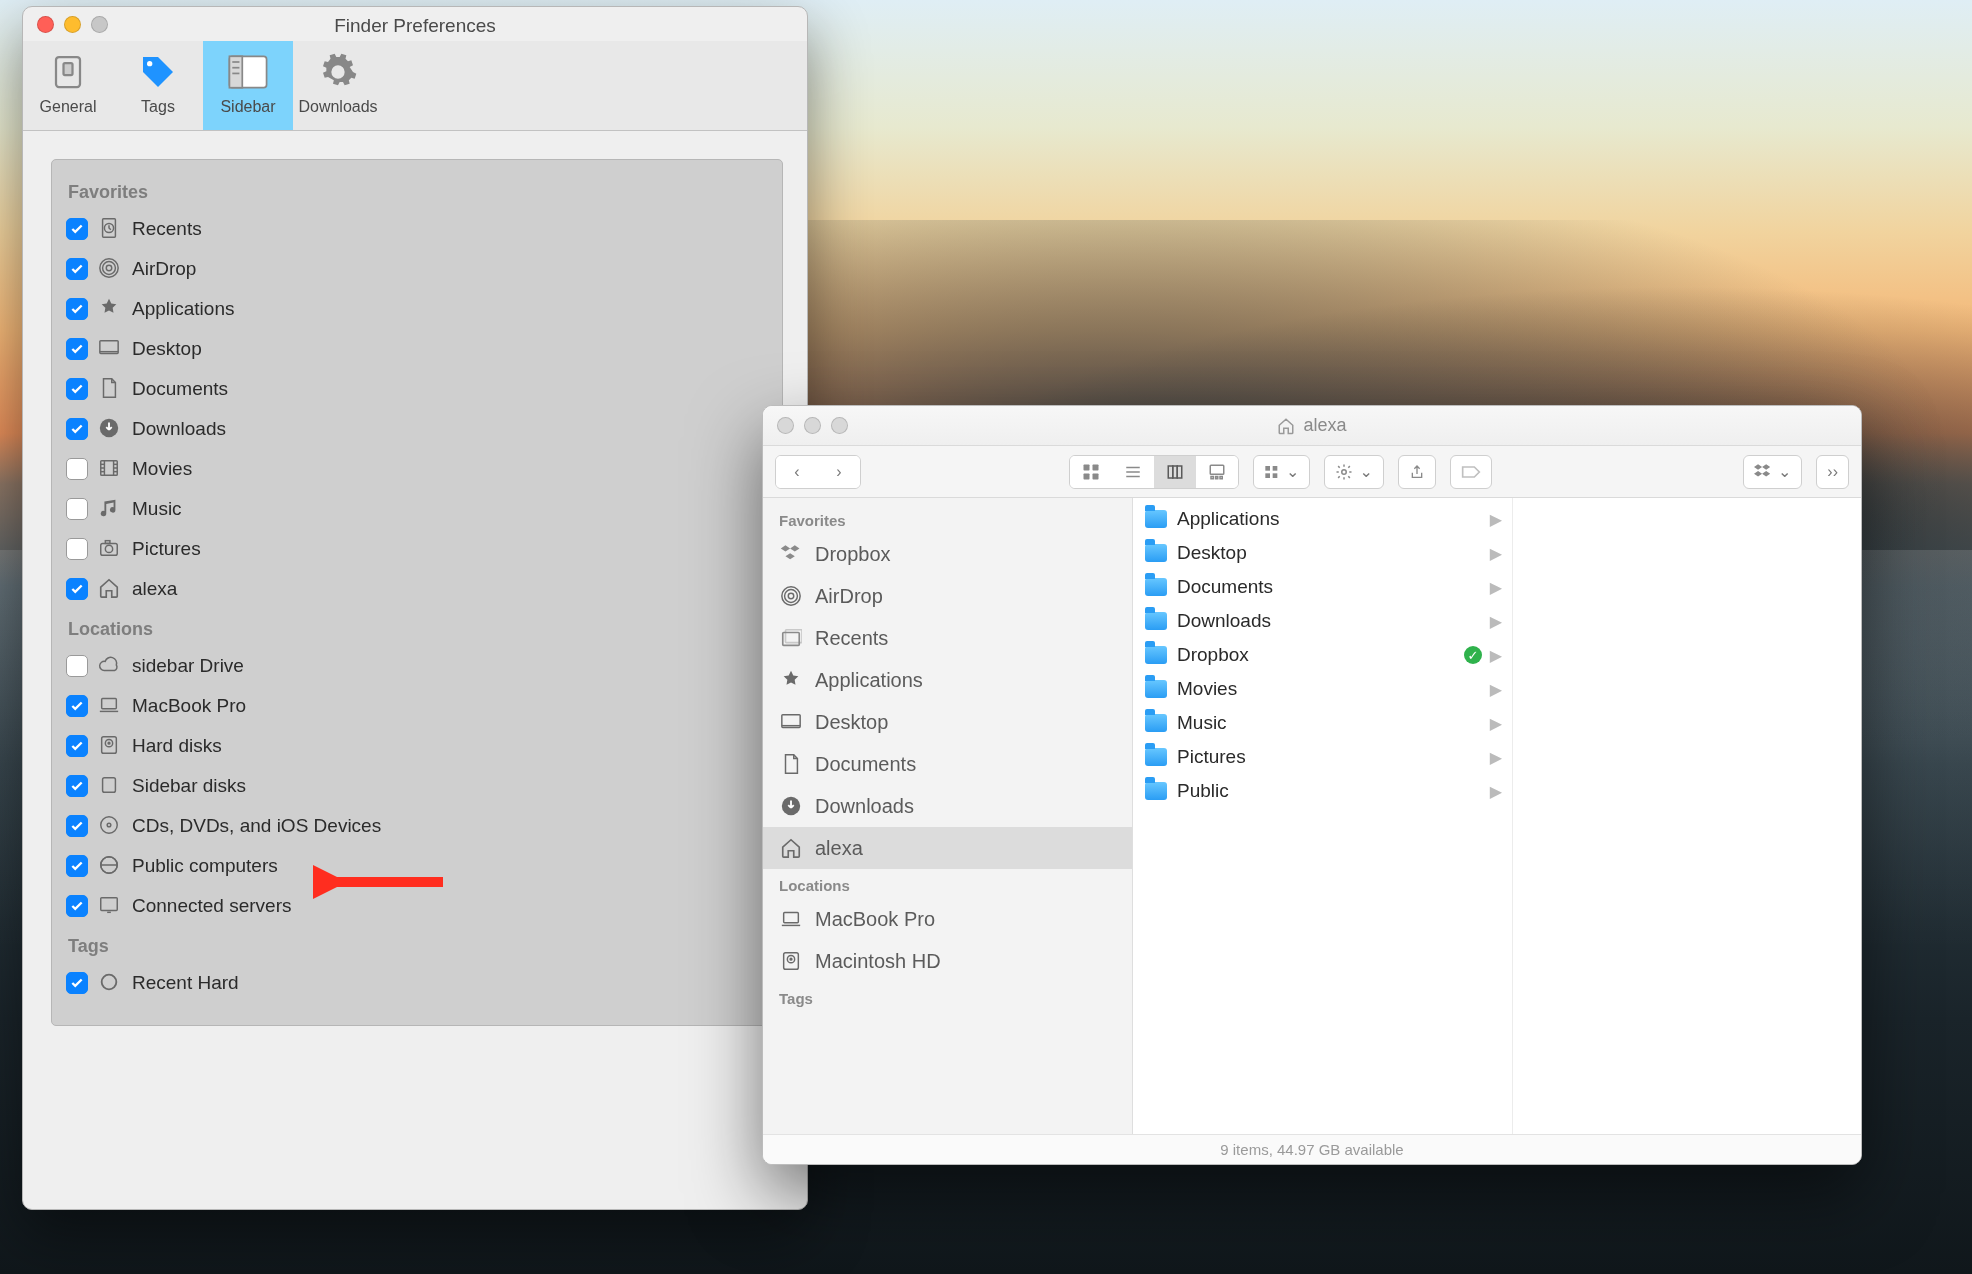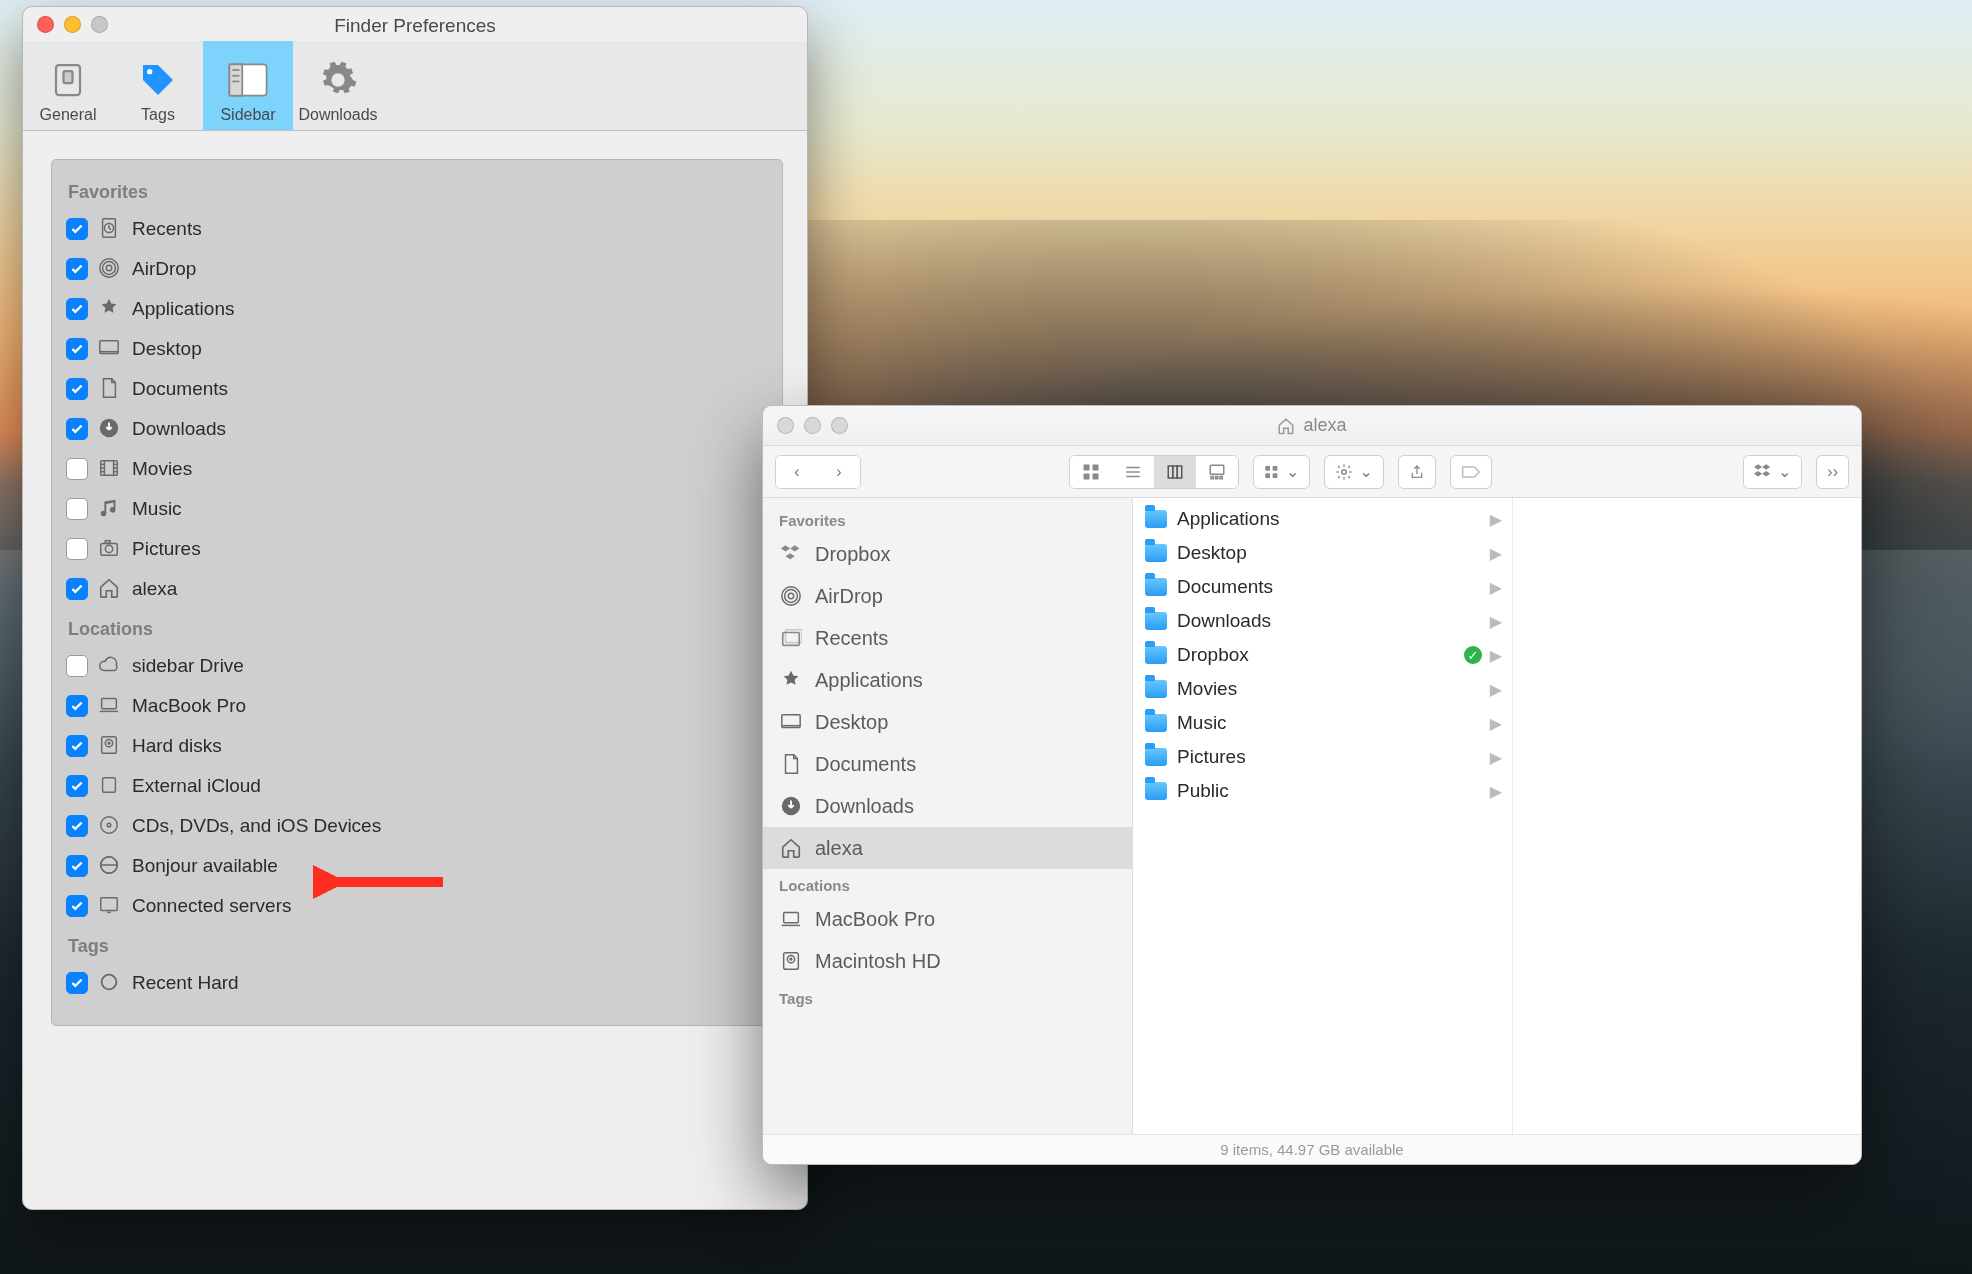--- a/index.html
+++ b/index.html
@@ -27,21 +27,21 @@
     background:#efefef; border:1px solid #b7b7b7; border-radius:10px;
     box-shadow:0 25px 60px rgba(0,0,0,0.45);
   }
   .titlebar { height:34px; display:flex; align-items:center; position:relative; }
   .traffic { display:flex; gap:10px; margin-left:14px; }
   .dot { width:17px; height:17px; border-radius:50%; border:1px solid rgba(0,0,0,0.15);}
   .dot.red{background:#ff5f57;} .dot.yel{background:#febc2e;} .dot.grn{background:#c7c7c7;}
   .title-c { position:absolute; left:0; right:0; text-align:center; font-size:19px; color:#4a4a4a; top:8px; }
 
   .tb { display:flex; height:90px; border-bottom:1px solid #c2c2c2; background:#e8e8e8; }
-  .tb-item { width:90px; display:flex; flex-direction:column; align-items:center; justify-content:flex-end;
+  .tb-item { width:90px; display:flex; flex-direction:column; align-items:center; justify-content:center;
              padding-bottom:6px; font-size:16px; color:#4a4a4a; position:relative; }
   .tb-item.sel { background:#7dd3fc; }
   .tb-ico { width:44px; height:44px; margin-bottom:4px; display:flex; align-items:center; justify-content:center; }
 
   .prefs-body { padding:28px 24px 24px 28px; }
   .section-title { font-size:22px; color:#3a3a3a; margin-bottom:14px; }
   .panel { background:#cfcfcf; border:1px solid #b6b6b6; border-radius:5px; padding:12px 14px 22px 14px; }
   .grp-head { font-size:18px; color:#7e7e7e; font-weight:600; margin:10px 0 6px 2px; }
   .row { display:flex; align-items:center; height:40px; gap:10px; }
   .cb { width:22px; height:22px; border:1px solid #9a9a9a; border-radius:5px; background:#fff; display:flex; align-items:center; justify-content:center; flex-shrink:0;}
@@ -326,21 +326,21 @@
             <svg width="14" height="14" viewBox="0 0 24 24" fill="none" stroke="#fff" stroke-width="4">
               <path d="M4 12l5 5L20 6"></path>
             </svg>
           </div>
           <span class="ic">
             <svg width="22" height="22" viewBox="0 0 24 24" fill="none" stroke="#6a6a6a" stroke-width="1.6">
               <rect x="5" y="4" width="14" height="16" rx="2"></rect>
               <line x1="8" y1="18" x2="8" y2="18"></line>
             </svg>
           </span>
-          <span class="lab">External iCloud</span>
+          <span class="lab">Sidebar disks</span>
         </div>
         <div class="row">
           <div class="cb on">
             <svg width="14" height="14" viewBox="0 0 24 24" fill="none" stroke="#fff" stroke-width="4">
               <path d="M4 12l5 5L20 6"></path>
             </svg>
           </div>
           <span class="ic">
             <svg width="22" height="22" viewBox="0 0 24 24" fill="none" stroke="#6a6a6a" stroke-width="1.6">
               <circle cx="12" cy="12" r="9"></circle>
@@ -354,21 +354,21 @@
             <svg width="14" height="14" viewBox="0 0 24 24" fill="none" stroke="#fff" stroke-width="4">
               <path d="M4 12l5 5L20 6"></path>
             </svg>
           </div>
           <span class="ic">
             <svg width="22" height="22" viewBox="0 0 24 24" fill="none" stroke="#6a6a6a" stroke-width="1.6">
               <circle cx="12" cy="12" r="9"></circle>
               <path d="M12 3a9 9 0 0 1 0 18M12 3a9 9 0 0 0 0 18M3 12h18"></path>
             </svg>
           </span>
-          <span class="lab">Bonjour available</span>
+          <span class="lab">Public computers</span>
         </div>
         <div class="row">
           <div class="cb on">
             <svg width="14" height="14" viewBox="0 0 24 24" fill="none" stroke="#fff" stroke-width="4">
               <path d="M4 12l5 5L20 6"></path>
             </svg>
           </div>
           <span class="ic">
             <svg width="22" height="22" viewBox="0 0 24 24" fill="none" stroke="#6a6a6a" stroke-width="1.6">
               <rect x="3" y="4" width="18" height="14" rx="1"></rect>

